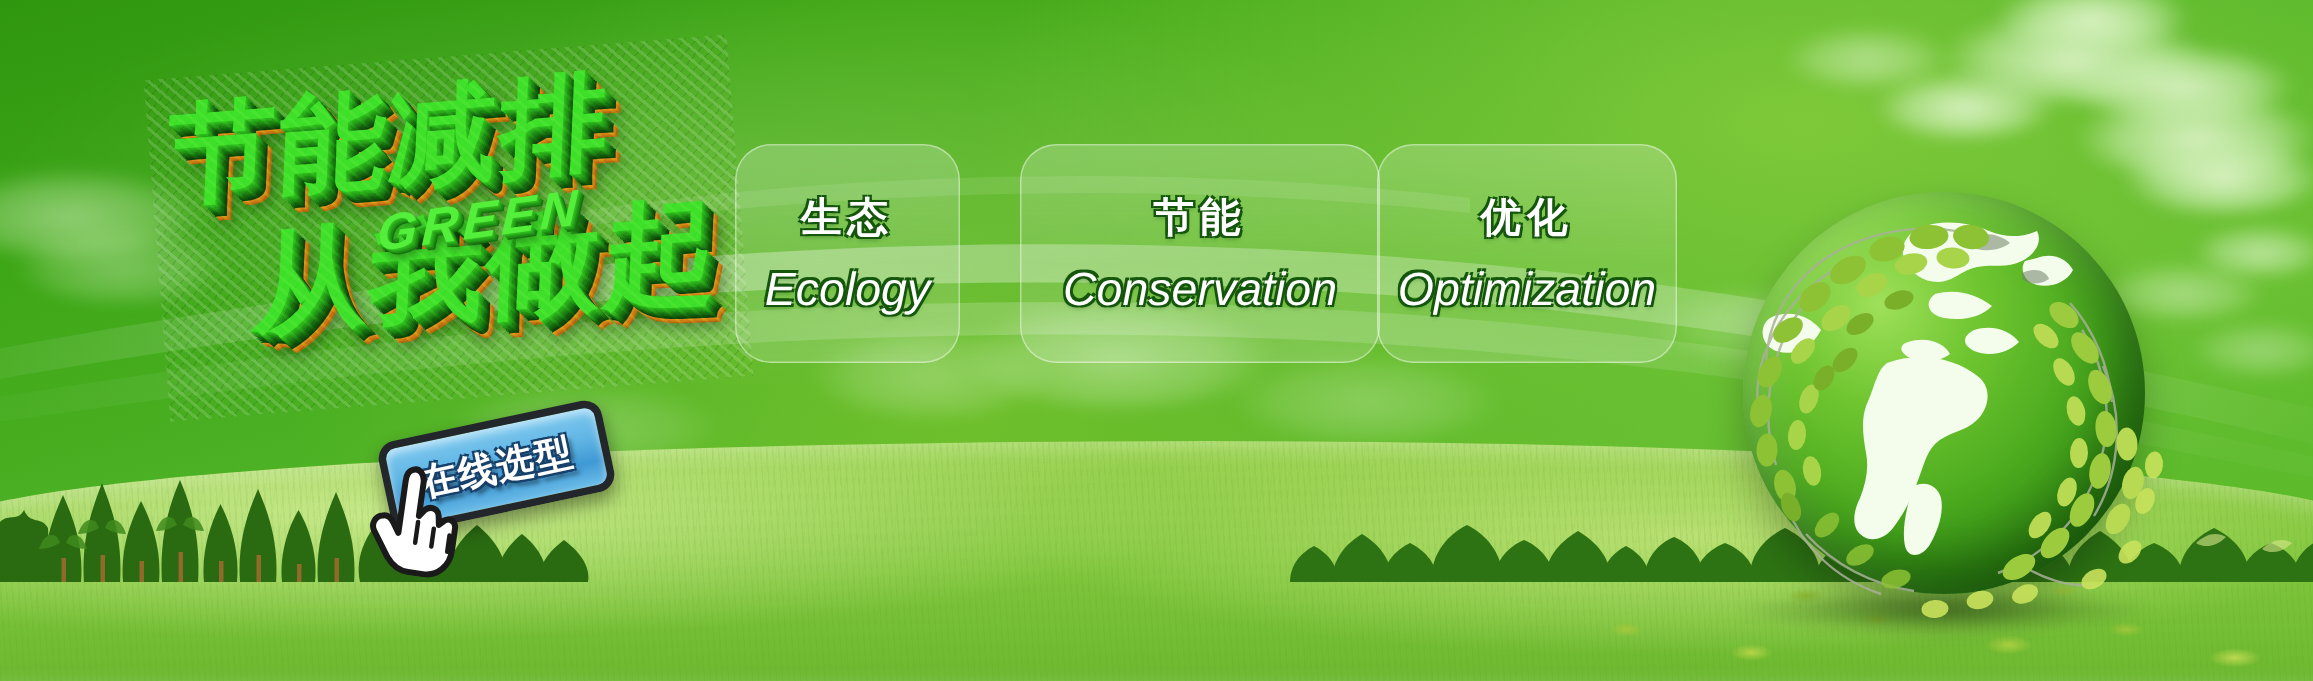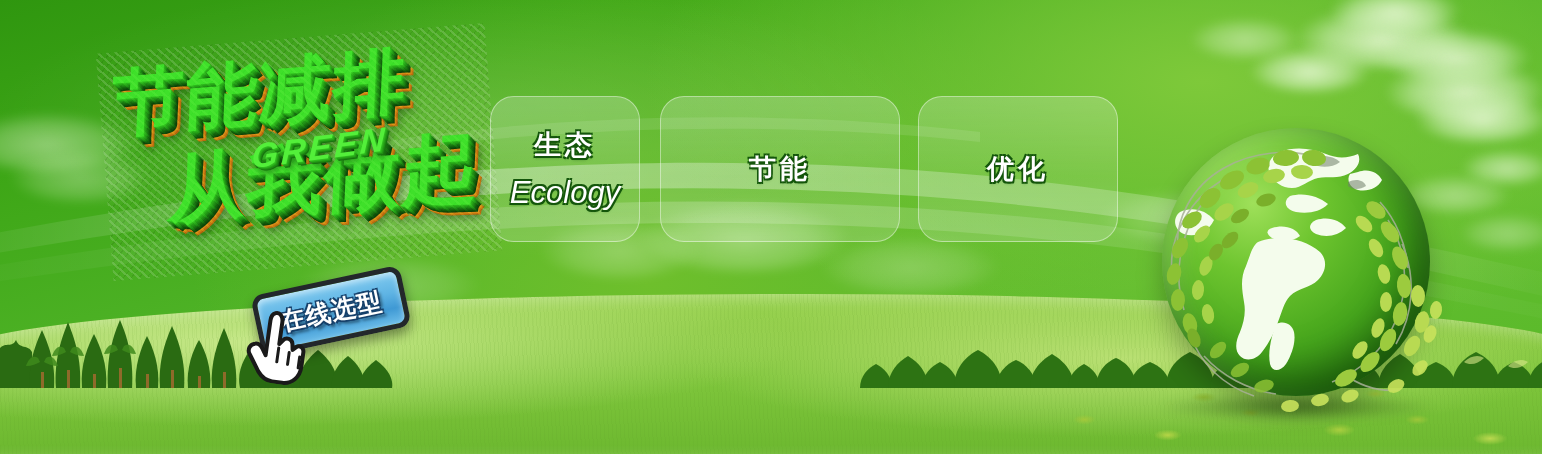--- a/index.html
+++ b/index.html
@@ -146,21 +146,21 @@
   .cards{position:absolute;left:0;top:0;}
   .card{
     position:absolute;top:96px;height:146px;
     border-radius:24px;
     border:1px solid rgba(255,255,255,.42);
     background:linear-gradient(180deg, rgba(255,255,255,.22) 0%, rgba(255,255,255,.10) 55%, rgba(255,255,255,.17) 100%);
     display:flex;flex-direction:column;align-items:center;justify-content:center;
     gap:12px;
   }
   .card-1{left:490px;width:150px;}
-  .card-2{left:660px;width:240px;}
+  .card-2{left:680px;width:240px;}
   .card-3{left:918px;width:200px;}
   .card-cn{
     font-size:27px;font-weight:bold;color:#ffffff;letter-spacing:4px;
     text-shadow:-1.6px -1.6px 0 #14560b,1.6px -1.6px 0 #14560b,-1.6px 1.6px 0 #14560b,
                 1.6px 1.6px 0 #14560b, 0 2px 3px rgba(0,60,0,.35);
     white-space:nowrap;
   }
   .card-en{
     font-size:31px;font-weight:normal;color:#ffffff;
     text-shadow:-1.6px -1.6px 0 #14560b,1.6px -1.6px 0 #14560b,-1.6px 1.6px 0 #14560b,
@@ -334,23 +334,25 @@
     </svg>
   </div>
 
   <div class="cards">
     <div class="card card-1">
       <div class="card-cn">生态</div>
       <div class="card-en">Ecology</div>
     </div>
     <div class="card card-2">
       <div class="card-cn">节能</div>
+      <div class="card-en">Conservation</div>
     </div>
     <div class="card card-3">
       <div class="card-cn">优化</div>
+      <div class="card-en">Optimization</div>
     </div>
   </div>
 
 
   <div class="globe-wrap">
     <div class="globe-shadow"></div>
     <div class="globe">
       <svg viewBox="0 0 268 268" width="268" height="268">
         <g fill="#f4fcec">
           <path d="M118,24 C132,18 150,20 164,26 C176,31 186,30 196,26 C200,34 194,42 186,46 C176,51 166,48 156,50 C146,52 140,60 130,60 C120,60 112,54 108,46 C104,38 108,28 118,24 Z"></path>

